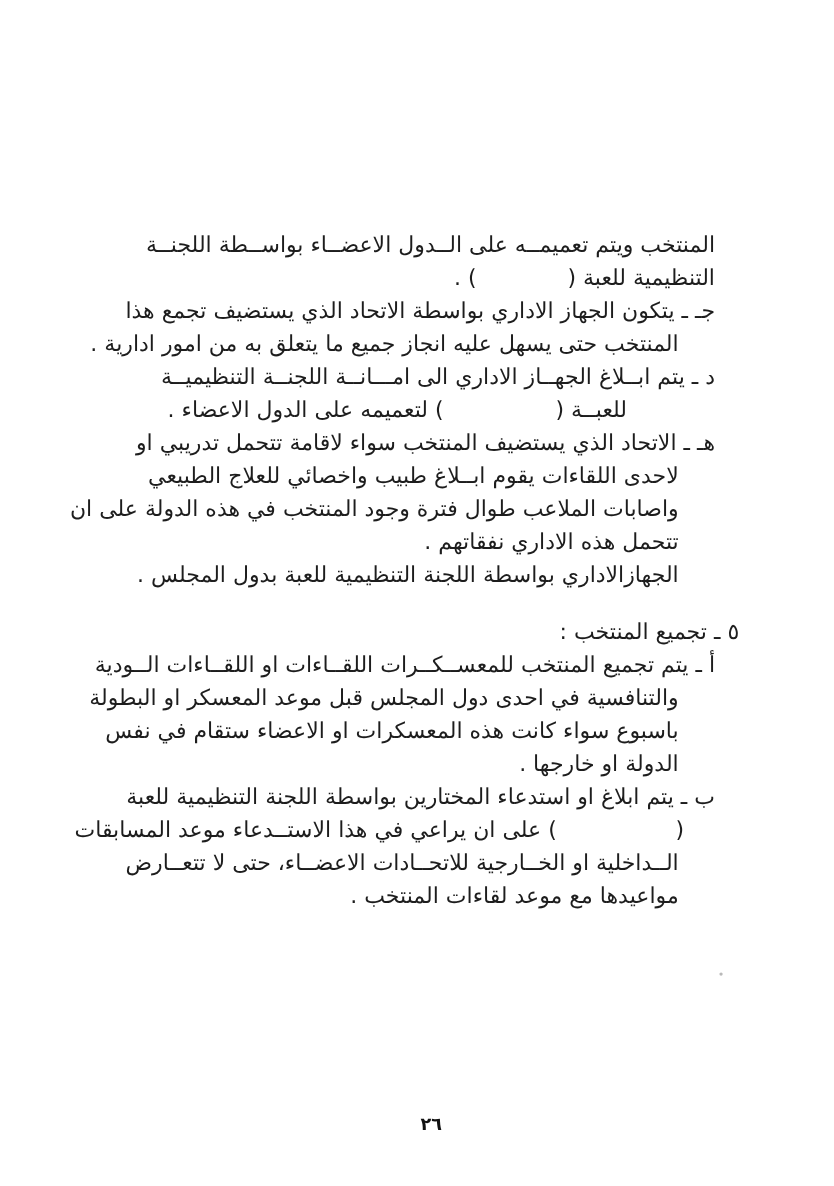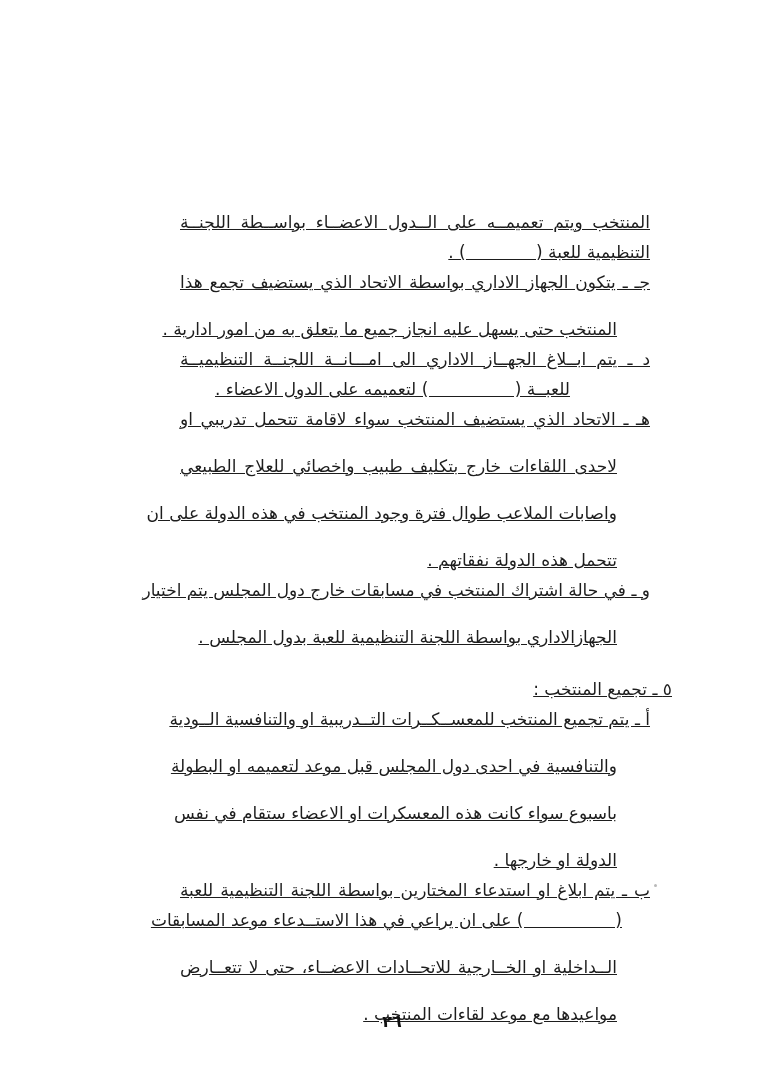--- a/index.html
+++ b/index.html
@@ -16,35 +16,34 @@
     font-family: "DejaVu Sans", sans-serif;
     color: #1d1d1d;
   }
   .text-block {
     position: absolute;
     top: 207px;
     left: 180px;
     right: 108px;
     direction: rtl;
     unicode-bidi: embed;
-    font-size: 17px;
+    font-size: 20px;
     line-height: 30px;
-    text-decoration: underline;
   }
   .line {
     white-space: nowrap;
   }
   
   .j {
     text-align: justify;
     text-align-last: justify;
     text-justify: inter-word;
   }
   
-  .i1 { margin-right: 33px; margin-top: 17px; }
+  .i1 { margin-right: 33px; }
   
   .i2 { margin-right: 80px; }
   
   .i3 { margin-right: 28px; }
   
   .sec {
     margin-top: 22px;
     margin-right: -22px;
   }
   .page-number {
@@ -75,28 +74,27 @@
 
 <div class="page">
   <div class="text-block">
       <div class="line j" dir="rtl">المنتخب ويتم تعميمــه على الــدول الاعضــاء بواســطة اللجنــة</div>
       <div class="line" dir="rtl">التنظيمية للعبة (&nbsp;&nbsp;&nbsp;&nbsp;&nbsp;&nbsp;&nbsp;&nbsp;&nbsp;&nbsp;&nbsp;&nbsp;&nbsp;) .</div>
       <div class="line j" dir="rtl">جـ ـ يتكون الجهاز الاداري بواسطة الاتحاد الذي يستضيف تجمع هذا</div>
       <div class="line j i1" dir="rtl">المنتخب حتى يسهل عليه انجاز جميع ما يتعلق به من امور ادارية .</div>
       <div class="line j" dir="rtl">د ـ يتم ابــلاغ الجهــاز الاداري الى امـــانــة اللجنــة التنظيميــة</div>
       <div class="line i2" dir="rtl">للعبــة (&nbsp;&nbsp;&nbsp;&nbsp;&nbsp;&nbsp;&nbsp;&nbsp;&nbsp;&nbsp;&nbsp;&nbsp;&nbsp;&nbsp;&nbsp;&nbsp;) لتعميمه على الدول الاعضاء .</div>
       <div class="line j" dir="rtl">هـ ـ الاتحاد الذي يستضيف المنتخب سواء لاقامة تتحمل تدريبي او</div>
-      <div class="line j i1" dir="rtl">لاحدى اللقاءات خارج بتكليف طبيب واخصائي للعلاج الطبيعي</div>
+      <div class="line j i1" dir="rtl">لاحدى اللقاءات يقوم ابــلاغ طبيب واخصائي للعلاج الطبيعي</div>
       <div class="line j i1" dir="rtl">واصابات الملاعب طوال فترة وجود المنتخب في هذه الدولة على ان</div>
-      <div class="line i1" dir="rtl">تتحمل هذه الدولة نفقاتهم .</div>
-      <div class="line j" dir="rtl">و ـ في حالة اشتراك المنتخب في مسابقات خارج دول المجلس يتم اختيار</div>
+      <div class="line i1" dir="rtl">تتحمل هذه الاداري نفقاتهم .</div>
       <div class="line i1" dir="rtl">الجهازالاداري بواسطة اللجنة التنظيمية للعبة بدول المجلس .</div>
       <div class="line sec" dir="rtl">٥ ـ تجميع المنتخب :</div>
-      <div class="line j" dir="rtl">أ ـ يتم تجميع المنتخب للمعســكــرات التــدريبية او والتنافسية الــودية</div>
-      <div class="line i1" dir="rtl">والتنافسية في احدى دول المجلس قبل موعد لتعميمه او البطولة</div>
+      <div class="line j" dir="rtl">أ ـ يتم تجميع المنتخب للمعســكــرات اللقــاءات او اللقــاءات الــودية</div>
+      <div class="line i1" dir="rtl">والتنافسية في احدى دول المجلس قبل موعد المعسكر او البطولة</div>
       <div class="line i1" dir="rtl">باسبوع سواء كانت هذه المعسكرات او الاعضاء ستقام في نفس</div>
       <div class="line i1" dir="rtl">الدولة او خارجها .</div>
       <div class="line j" dir="rtl">ب ـ يتم ابلاغ او استدعاء المختارين بواسطة اللجنة التنظيمية للعبة</div>
       <div class="line i3" dir="rtl">(&nbsp;&nbsp;&nbsp;&nbsp;&nbsp;&nbsp;&nbsp;&nbsp;&nbsp;&nbsp;&nbsp;&nbsp;&nbsp;&nbsp;&nbsp;&nbsp;&nbsp;) على ان يراعي في هذا الاستــدعاء موعد المسابقات</div>
       <div class="line j i1" dir="rtl">الــداخلية او الخــارجية للاتحــادات الاعضــاء، حتى لا تتعــارض</div>
       <div class="line i1" dir="rtl">مواعيدها مع موعد لقاءات المنتخب .</div>
     </div>
   <div class="scan-speck"></div>
   <div class="page-number">٢٦</div>
 </div>

